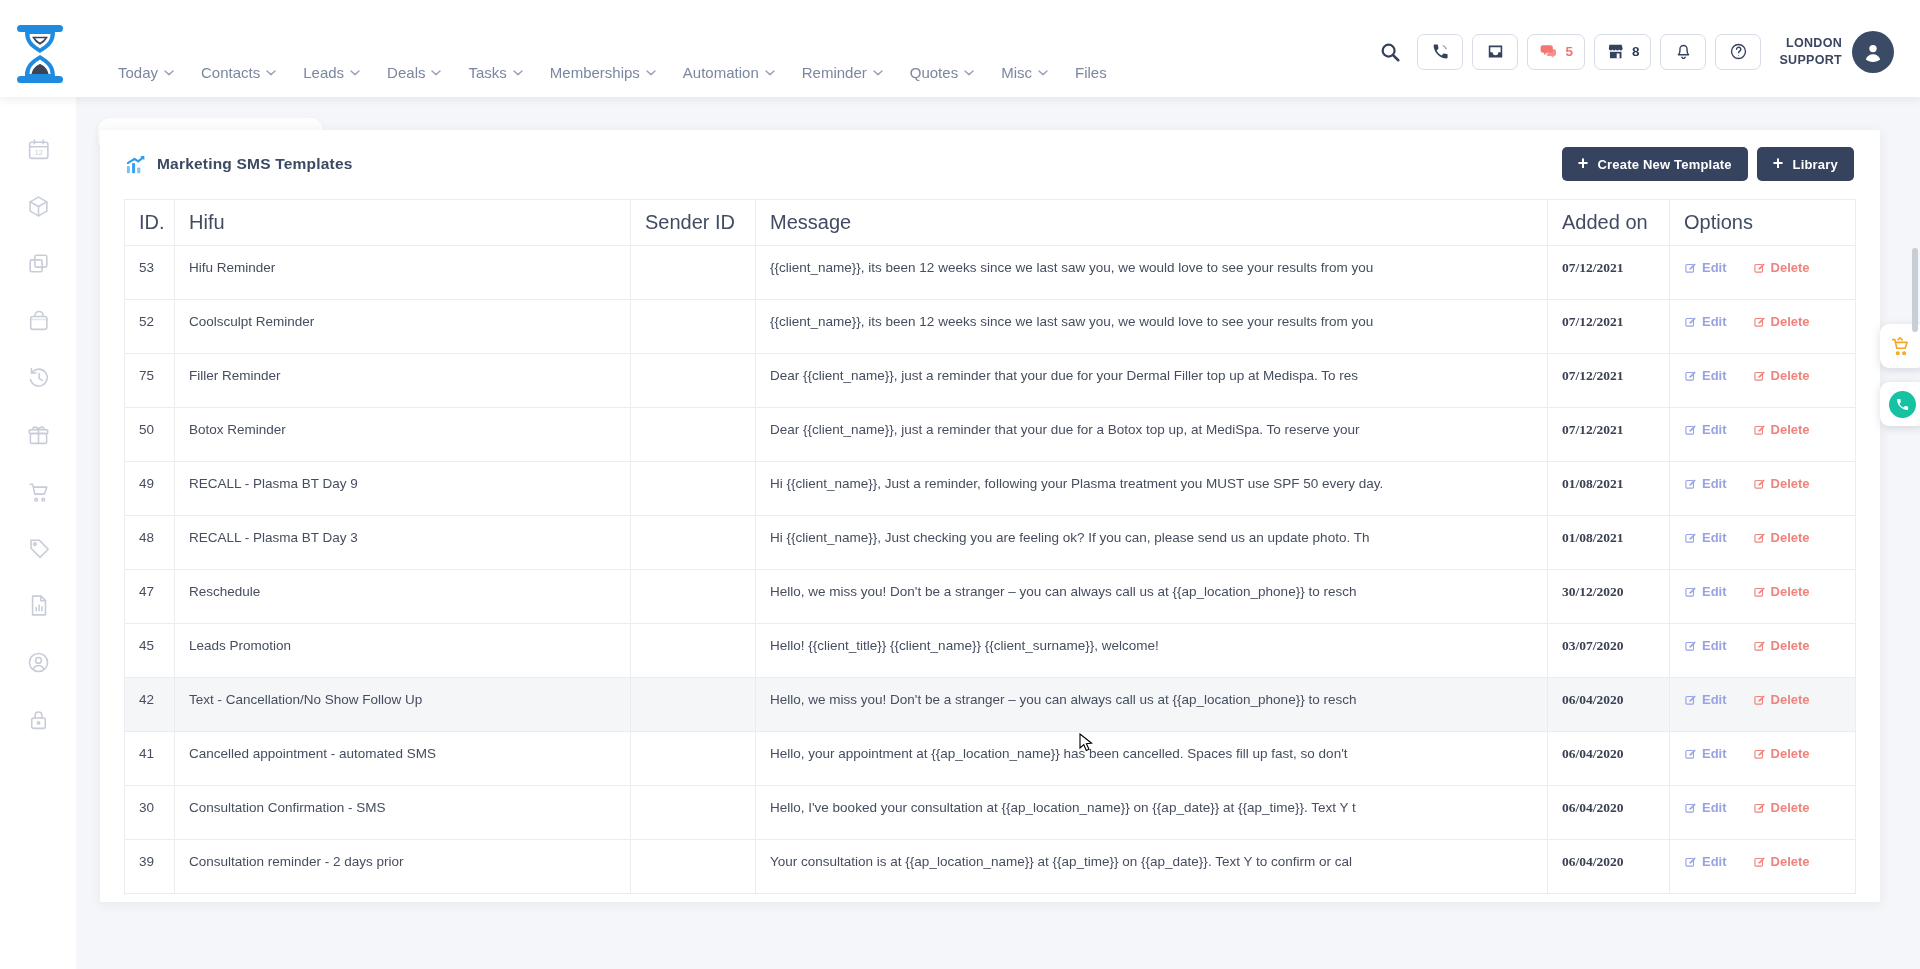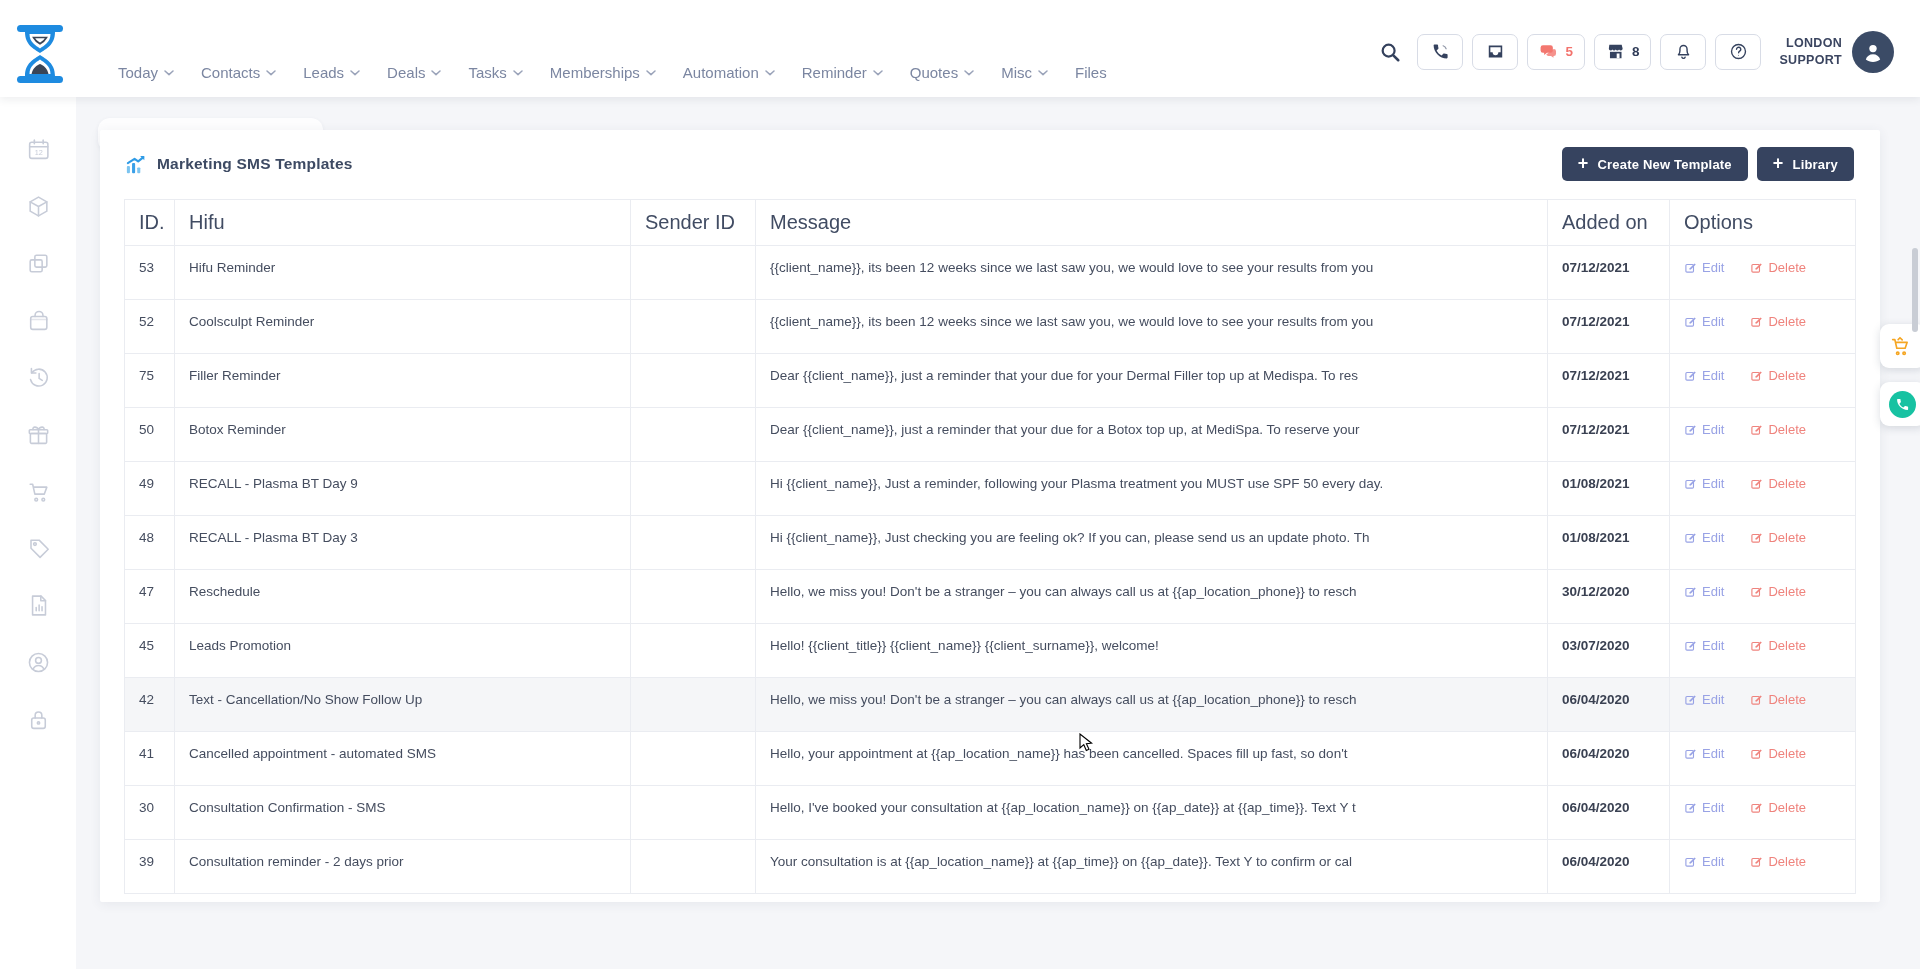--- a/index.html
+++ b/index.html
@@ -57,24 +57,24 @@
   .btn-dark .plus { font-size:18px; font-weight:bold; line-height:1; margin-top:-2px; }
 
   
   .table-wrap { margin:8px 24px 0 24px; }
   table { width:100%; border-collapse:collapse; table-layout:fixed; }
   th, td { border:1px solid #eaecf1; text-align:left; }
   th { font-size:20px; font-weight:normal; color:#414c63; padding:11px 14px; height:41px;
     background:#fff; }
   td { vertical-align:top; padding:14px 14px; font-size:13.5px; color:#454d5f; height:54px;
     overflow:hidden; white-space:nowrap; }
-  td.c-date { color:#3a4152; font-weight:bold; }
+  td.c-date { color:#3a4152; font-weight:bold;font-family:Liberation Serif, serif; }
   tr.hl td { background:#f5f6f8; }
   .opt-link { display:inline-flex; align-items:center; gap:5px; font-size:13px; cursor:pointer;
-    text-decoration:none; }
+    text-decoration:none;font-weight:bold; }
   .opt-link svg { width:13px; height:13px; }
   .opt-edit { color:#98a2e5; margin-right:26px; }
   .opt-del { color:#ef837d;align-items:center; }
 
   
   .float-btn { position:fixed; right:-6px; width:46px; height:44px; background:#fff;
     border-radius:9px; box-shadow:0 2px 8px rgba(55,70,95,.18); display:flex; align-items:center;
     z-index:40; padding-left:9px; cursor:pointer; }
   .float-cart { top:324px; }
   .float-cart svg { width:22px; height:22px; stroke:#f5a623; fill:none; stroke-width:1.8;

